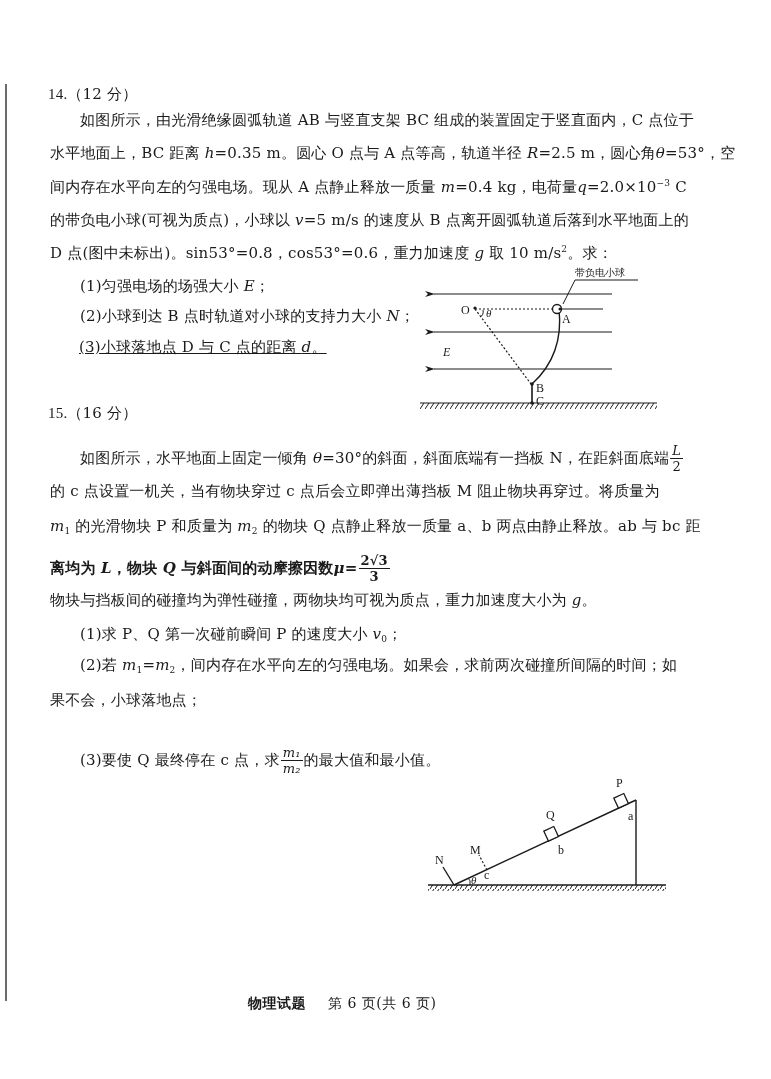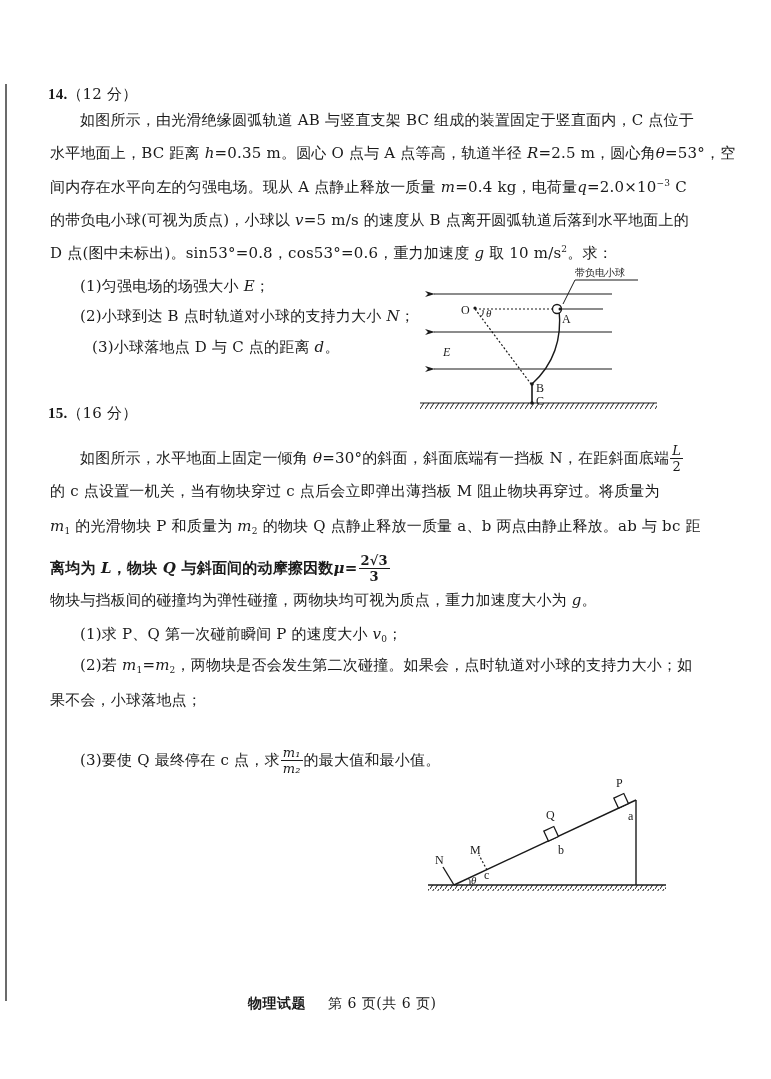--- a/index.html
+++ b/index.html
@@ -1,21 +1,21 @@
 <!DOCTYPE html>
 <html><head>
 <meta charset="utf-8">
 <style>
   html, body { margin:0; padding:0; background:#ffffff; }
   body { width:771px; height:1079px; position:relative; overflow:hidden;
          font-family:"DejaVu Serif", "Liberation Serif", serif; color:#1a1a1a; }
   .page-border { position:absolute; left:5px; top:84px; width:1.5px; height:917px; background:#6b6b6b; }
   .line { position:absolute; font-size:15px; white-space:nowrap; line-height:20px; letter-spacing:0.2px; }
   .qhead { font-weight:normal; }
-  .qnum { font-weight:bold; font-family:"Liberation Serif", serif; }
+  .qnum { font-weight:normal; font-family:"Liberation Serif", serif; }
   i, .it { font-style:italic; }
   sup { font-size:9px; vertical-align:6px; line-height:0; }
   sub { font-size:9px; vertical-align:-3px; line-height:0; }
   .frac { display:inline-block; vertical-align:middle; text-align:center; font-size:13px; line-height:15px; margin:0 1px; }
   .frac .num { display:block; border-bottom:1px solid #1a1a1a; padding:0 2px; }
   .frac .den { display:block; padding:0 2px; }
   .footer { position:absolute; top:995px; left:248px; font-size:14px; font-weight:bold; white-space:nowrap; letter-spacing:0.5px;text-align:right; }
   .footer .pg { font-weight:normal; margin-left:22px; }
   svg.diagram { position:absolute; overflow:visible; }
   svg text { font-family:"Liberation Serif", "DejaVu Serif", serif; fill:#1a1a1a; }
@@ -46,21 +46,21 @@
 <div class="line" style="left:50px; top:243px;">
   <span>D 点(图中未标出)。sin53°=0.8，cos53°=0.6，重力加速度 </span><i>g</i><span> 取 10 m/s</span><sup>2</sup><span>。求：</span>
 </div>
 
 <div class="line" style="left:80px; top:276px;">
   <span>(1)匀强电场的场强大小 </span><i>E</i><span>；</span>
 </div>
 <div class="line" style="left:80px; top:306px;">
   <span>(2)小球到达 B 点时轨道对小球的支持力大小 </span><i>N</i><span>；</span>
 </div>
-<div class="line" style="left:92px; top:337px;">
+<div class="line" style="left:79px; top:337px;text-decoration:underline;">
   <span>(3)小球落地点 D 与 C 点的距离 </span><i>d</i><span>。</span>
 </div>
 
 <svg class="diagram" style="left:410px; top:265px;" width="260" height="150" viewBox="0 0 260 150">
   <defs>
     <pattern id="hatch1" patternUnits="userSpaceOnUse" width="5" height="6">
       <line x1="4" y1="0" x2="0" y2="6" stroke="#1a1a1a" stroke-width="1"></line>
     </pattern>
     <marker id="arrowL" markerWidth="10" markerHeight="8" refX="1" refY="4" orient="auto" markerUnits="userSpaceOnUse">
       <path d="M10,1 L0,4 L10,7 L7,4 Z" fill="#1a1a1a"></path>
@@ -121,21 +121,21 @@
 
 <div class="line" style="left:50px; top:590px;">
   <span>物块与挡板间的碰撞均为弹性碰撞，两物块均可视为质点，重力加速度大小为 </span><i>g</i><span>。</span>
 </div>
 
 <div class="line" style="left:80px; top:624px;">
   <span>(1)求 P、Q 第一次碰前瞬间 P 的速度大小 </span><i>v</i><sub>0</sub><span>；</span>
 </div>
 
 <div class="line" style="left:80px; top:655px;">
-  <span>(2)若 </span><i>m</i><sub>1</sub><span>=</span><i>m</i><sub>2</sub><span>，两物块是否会发生第二次碰撞。如果会，点时轨道对小球的支持力大小；如</span>
+  <span>(2)若 </span><i>m</i><sub>1</sub><span>=</span><i>m</i><sub>2</sub><span>，间内存在水平向左的匀强电场。如果会，求前两次碰撞所间隔的时间；如</span>
 </div>
 <div class="line" style="left:50px; top:690px;">果不会，小球落地点；</div>
 
 <div class="line" style="left:80px; top:745px;">
   <span>(3)要使 Q 最终停在 c 点，求</span><span class="frac it"><span class="num">m₁</span><span class="den">m₂</span></span><span>的最大值和最小值。</span>
 </div>
 
 <svg class="diagram" style="left:410px; top:775px;" width="270" height="135" viewBox="0 0 270 135">
   <defs>
     <pattern id="hatch2" patternUnits="userSpaceOnUse" width="5" height="6">

